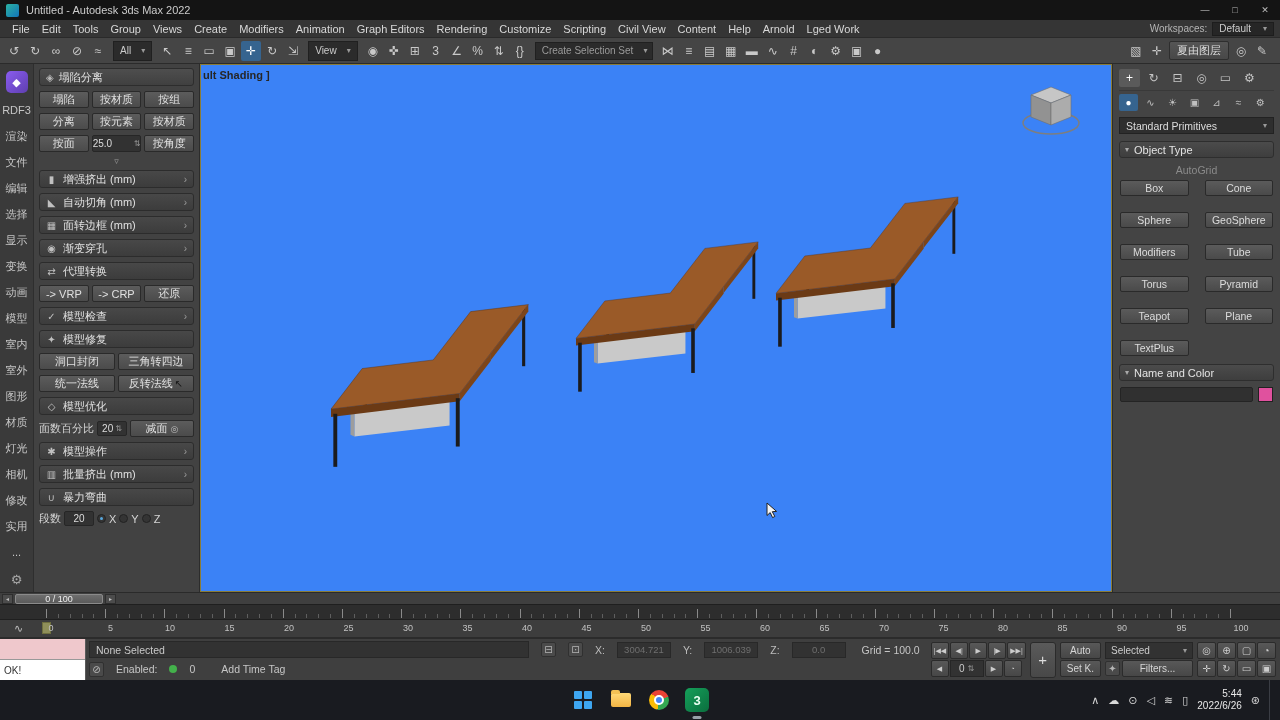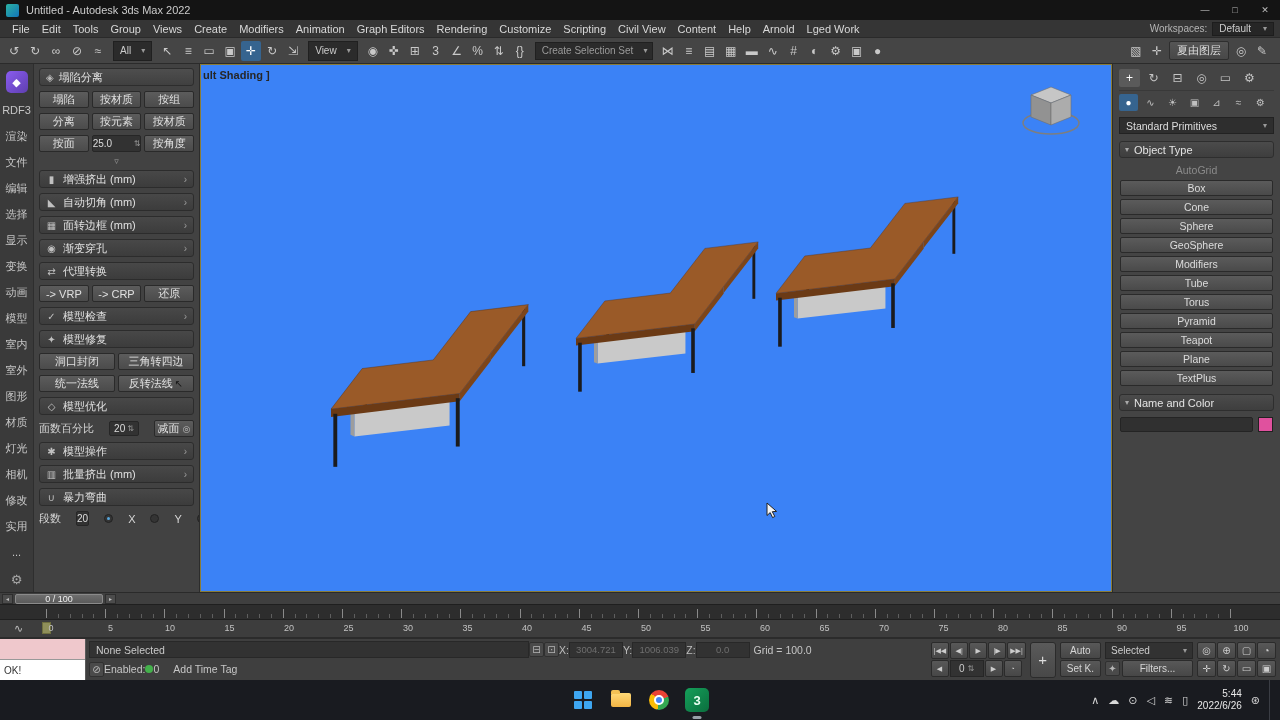--- a/index.html
+++ b/index.html
@@ -47,21 +47,21 @@
   .pp-header{height:18px;background:linear-gradient(#4e4e4e,#404040);border:1px solid #2d2d2d;border-radius:3px;display:flex;align-items:center;gap:5px;padding:0 6px;color:#e4e4e4;flex:0 0 auto;}
   .pp-hicon{color:#b9b9b9;font-size:10px;}
   .pp-row{display:flex;gap:3px;flex:0 0 auto;}
   .pp-btn{flex:1;height:17px;background:linear-gradient(#5c5c5c,#4b4b4b);border:1px solid #2a2a2a;border-radius:2px;color:#e0e0e0;font-size:11px;display:flex;align-items:center;justify-content:center;font-family:inherit;white-space:nowrap;overflow:hidden;}
   .pp-spin{flex:1;height:17px;background:#323232;border:1px solid #262626;border-radius:2px;color:#ddd;display:flex;align-items:center;justify-content:space-between;gap:2px;font-size:10px;}
   .spin-ar{font-size:8px;color:#999;}
   .pp-collapse{height:8px;display:flex;align-items:center;justify-content:center;color:#9a9a9a;font-size:9px;flex:0 0 auto;}
   .pp-rollout{height:18px;background:linear-gradient(#484848,#3c3c3c);border:1px solid #2c2c2c;border-radius:3px;display:flex;align-items:center;gap:6px;padding:0 6px;color:#e0e0e0;flex:0 0 auto;}
   .ric{font-size:10px;color:#c0c0c0;width:11px;text-align:center;}
   .rar{margin-left:auto;color:#9a9a9a;font-size:10px;}
-  .pp-inline{display:flex;align-items:center;gap:15px;flex:0 0 auto;}
+  .pp-inline{display:flex;align-items:center;gap:3px;flex:0 0 auto;}
   .pp-label{color:#d5d5d5;font-size:11px;white-space:nowrap;}
   .pp-field{width:30px;height:15px;background:#323232;border:1px solid #262626;border-radius:2px;color:#ddd;font-size:10px;display:flex;align-items:center;justify-content:center;gap:2px;}
   .radio{width:9px;height:9px;border-radius:50%;border:1px solid #222;background:#343434;display:inline-block;position:relative;flex:0 0 auto;}
   .radio.on::after{content:"";position:absolute;inset:2px;border-radius:50%;background:#57a7dd;}
   .mini-cursor{color:#111;font-size:10px;margin-left:2px;}
 
   
   .viewport{flex:1;background:#3b82f6;border:1px solid var(--vp-border);position:relative;overflow:hidden;}
   .vp-label{position:absolute;top:4px;left:2px;font-size:11px;color:#262626;font-weight:bold;}
   .viewcube{position:absolute;top:16px;right:28px;}
@@ -74,21 +74,21 @@
   .cp-tab{width:21px;height:18px;display:flex;align-items:center;justify-content:center;color:#c5c5c5;font-size:12px;border-radius:2px;}
   .cp-tab.active{background:#5a5a5a;color:#fff;}
   .cp-subtabs{display:flex;gap:3px;padding:3px 0 4px;border-top:1px solid #393939;}
   .cp-subtab{width:19px;height:17px;display:flex;align-items:center;justify-content:center;color:#c0c0c0;font-size:10px;border-radius:2px;}
   .cp-subtab.active{background:var(--active-tool);color:#fff;}
   .cp-dd{height:17px;background:#2e2e2e;border:1px solid #222;display:flex;align-items:center;padding:0 6px;font-size:10.5px;color:#ddd;margin:2px 0 7px;}
   .cp-dd .caret{margin-left:auto;}
   .cp-rollout{height:17px;background:linear-gradient(#4b4b4b,#3e3e3e);border:1px solid #2e2e2e;border-radius:3px;display:flex;align-items:center;gap:5px;padding:0 5px;color:#e3e3e3;margin-bottom:4px;}
   .tri{font-size:8px;color:#aaa;}
   .cp-autogrid{text-align:center;color:#8b8b8b;font-size:10.5px;height:16px;line-height:16px;margin-bottom:2px;}
-  .cp-grid{display:grid;grid-template-columns:1fr;gap:3px;padding:0 1px 8px;}
+  .cp-grid{display:grid;grid-template-columns:1fr 1fr;gap:16px;padding:0 1px 8px;}
   .cp-btn{height:16px;background:linear-gradient(#5b5b5b,#4a4a4a);border:1px solid #2a2a2a;border-radius:2px;color:#dcdcdc;font-size:10.5px;font-family:inherit;}
   .cp-namecolor{display:flex;align-items:center;gap:5px;padding:2px 1px;}
   .cp-namefield{flex:1;height:15px;background:#303030;border:1px solid #242424;border-radius:2px;}
   .cp-swatch{width:15px;height:15px;background:var(--name-swatch);border:1px solid #222;flex:0 0 auto;}
 
   
   .timeslider{height:12px;background:#3f3f3f;border-top:1px solid #2a2a2a;display:flex;align-items:center;padding:0 2px;gap:2px;flex:0 0 auto;}
   .ts-btn{width:11px;height:10px;background:#4c4c4c;border:1px solid #2e2e2e;color:#bbb;font-size:6px;display:flex;align-items:center;justify-content:center;flex:0 0 auto;}
   .ts-handle{width:88px;height:10px;background:linear-gradient(#6e6e6e,#5a5a5a);border:1px solid #8a8a8a;border-radius:2px;color:#f0f0f0;font-size:9px;display:flex;align-items:center;justify-content:center;flex:0 0 auto;}
   .ts-track{flex:1;}
@@ -100,21 +100,21 @@
   .frame-marker{position:absolute;left:42px;top:2px;width:9px;height:12px;background:#8f8f5a;border:1px solid #6f6f3f;}
   .nums{position:absolute;left:43px;right:31px;top:3px;display:flex;justify-content:space-between;}
   .num{font-size:9px;color:#c2c2c2;width:16px;text-align:center;}
 
   
   .statusbar{height:42px;background:#3f3f3f;display:flex;border-top:1px solid #2b2b2b;font-size:10.5px;flex:0 0 auto;}
   .listener{width:86px;display:flex;flex-direction:column;border-right:1px solid #5a5a5a;flex:0 0 auto;}
   .listener-pink{flex:1;background:#efc8cc;border-bottom:1px solid #999;}
   .listener-white{flex:1;background:#fff;color:#333;display:flex;align-items:center;padding-left:4px;font-size:10px;}
   .sb-mid{flex:1;display:flex;flex-direction:column;padding:2px 3px;gap:2px;min-width:0;}
-  .sb-row{flex:1;display:flex;align-items:center;gap:0;}
+  .sb-row{flex:1;display:flex;align-items:center;gap:12px;}
   .sb-field{background:#323232;border:1px solid #282828;height:17px;display:flex;align-items:center;padding:0 6px;color:#c9c9c9;white-space:nowrap;overflow:hidden;}
   .sb-field.sel{width:440px;flex:0 0 auto;}
   .sb-field.prompt{width:440px;flex:0 0 auto;}
   .sb-ic{width:15px;height:15px;display:flex;align-items:center;justify-content:center;color:#b5b5b5;font-size:10px;background:#4a4a4a;border:1px solid #303030;border-radius:2px;flex:0 0 auto;}
   .sb-label{color:#bdbdbd;}
   .sb-cfield{width:54px;height:16px;background:#323232;border:1px solid #282828;color:#6f6f6f;display:flex;align-items:center;justify-content:center;font-size:9.5px;white-space:nowrap;overflow:hidden;}
   .sb-grid{color:#c6c6c6;margin-left:4px;white-space:nowrap;}
   .dot{width:8px;height:8px;border-radius:50%;background:var(--enabled-dot);flex:0 0 auto;}
   .sb-text{color:#c6c6c6;white-space:nowrap;}
   .sb-right{display:flex;align-items:center;gap:4px;padding:2px 4px;flex:0 0 auto;}

